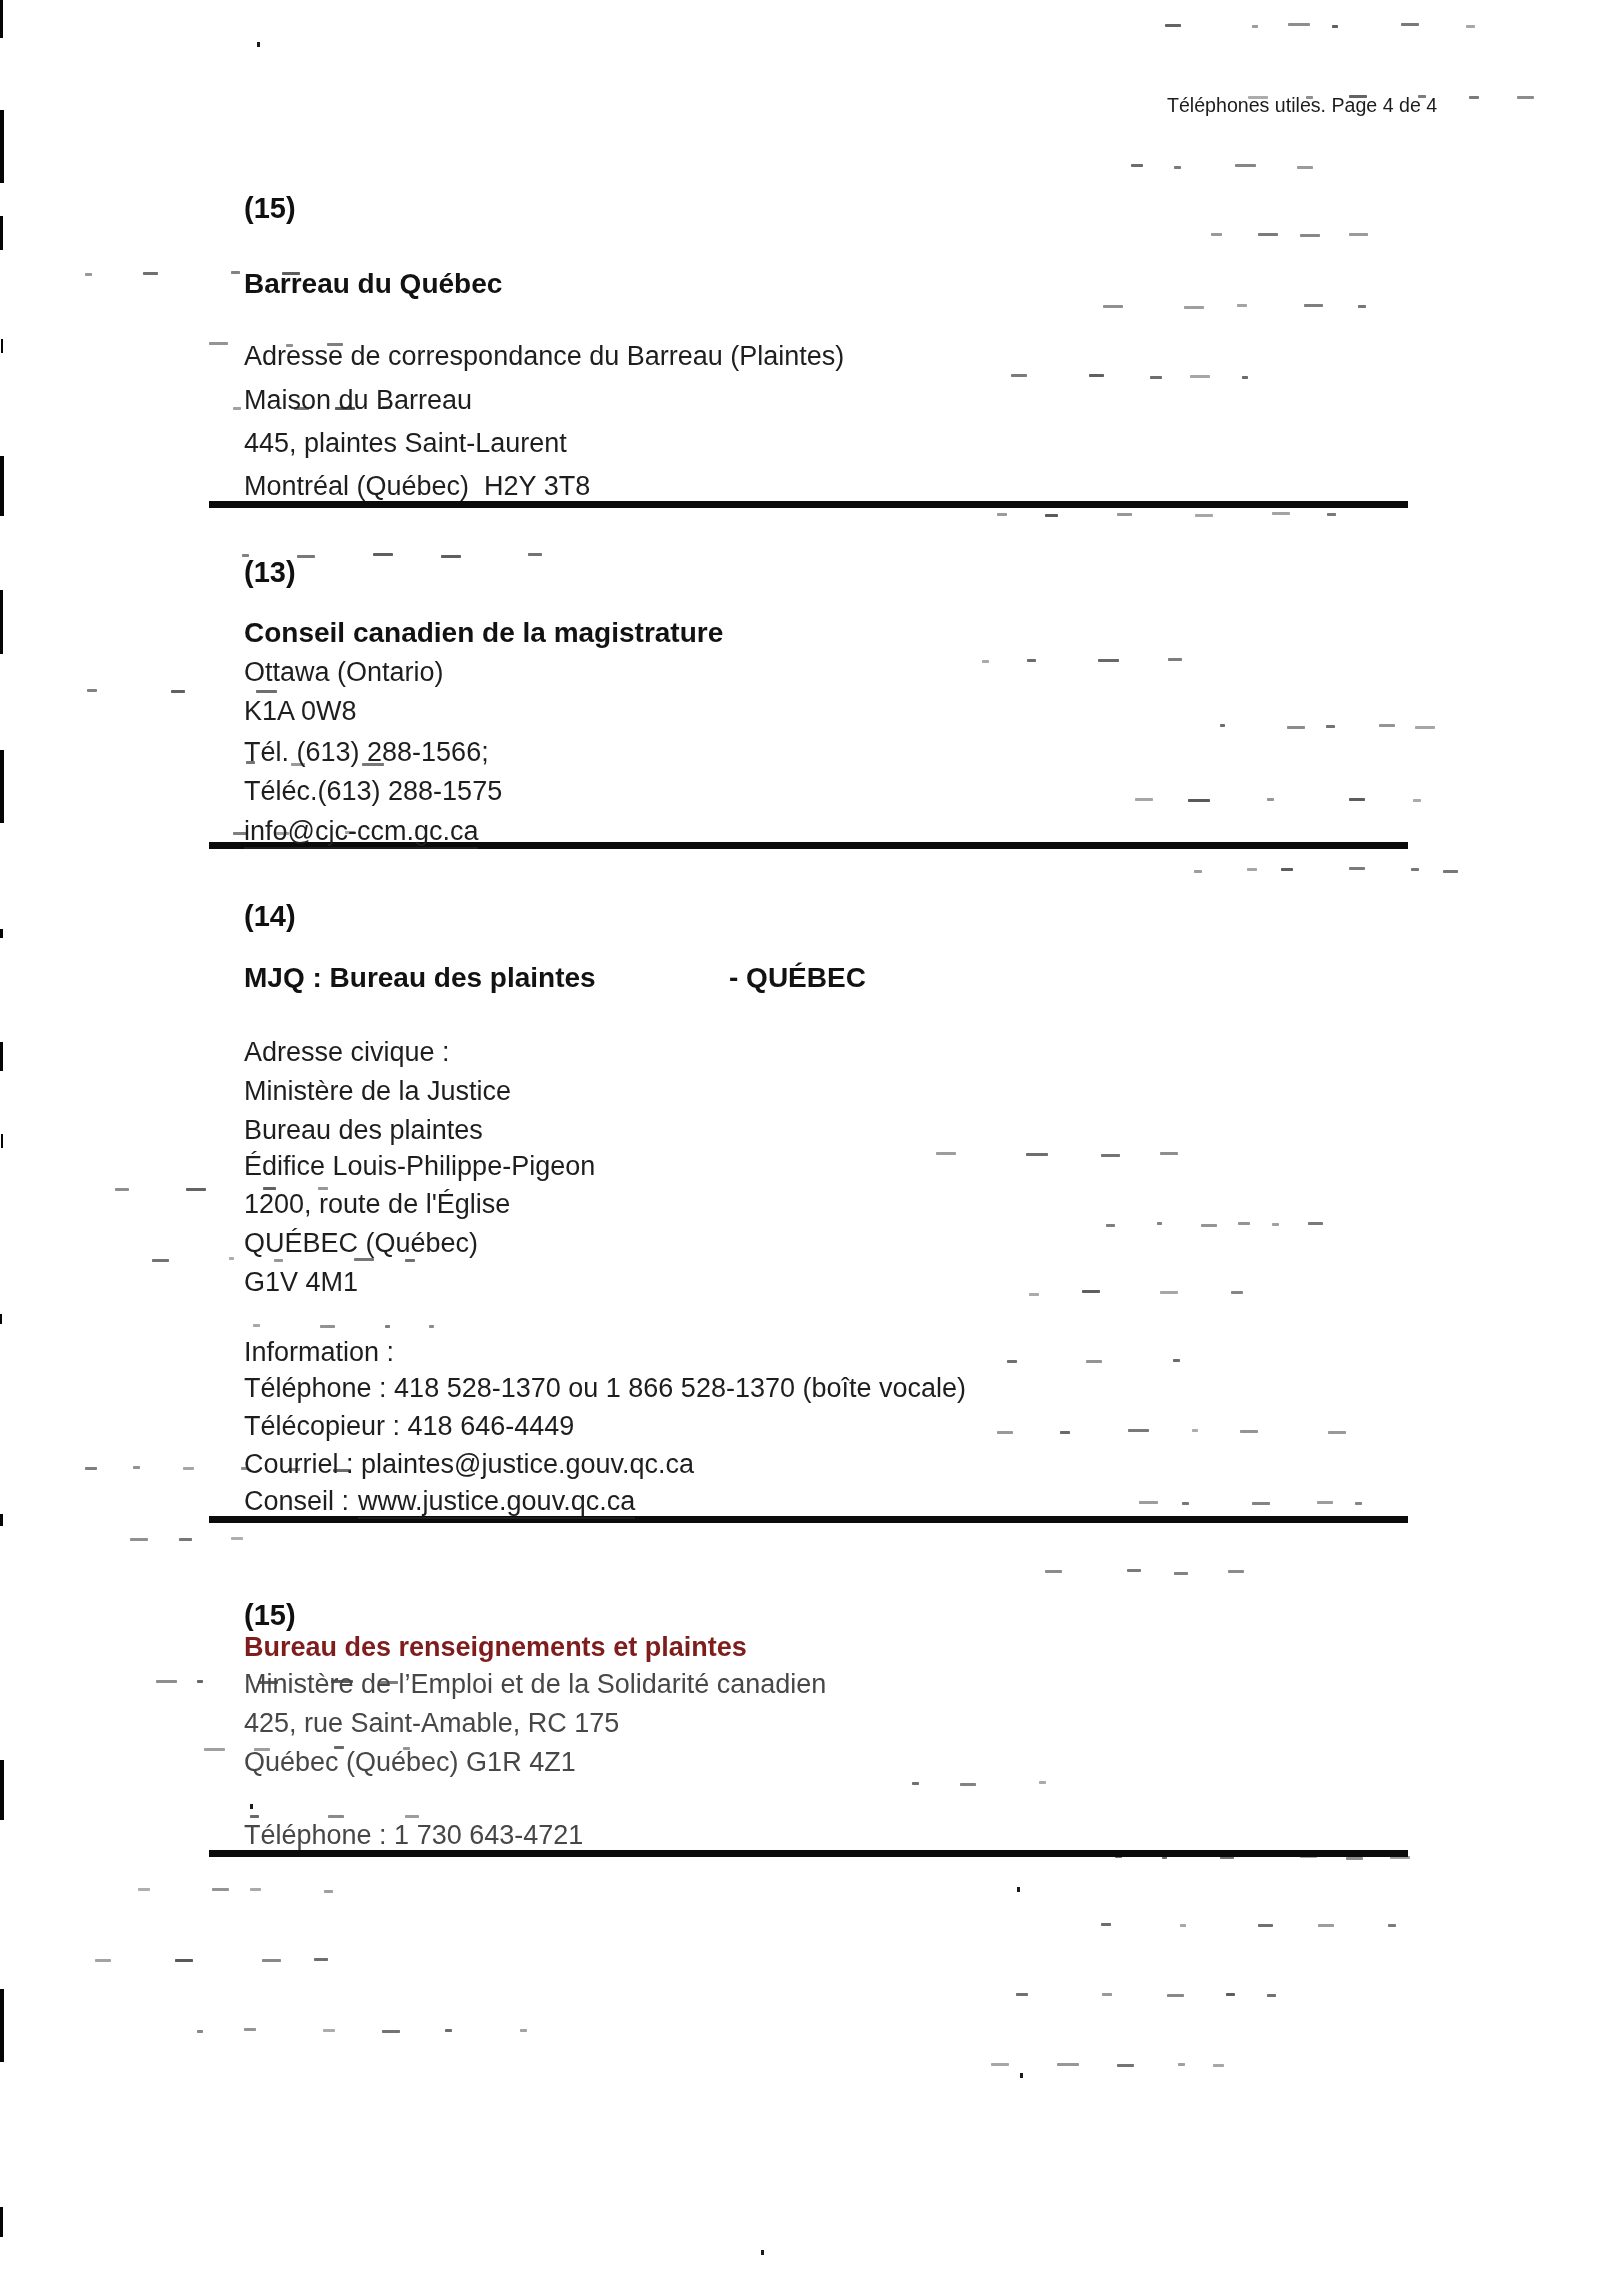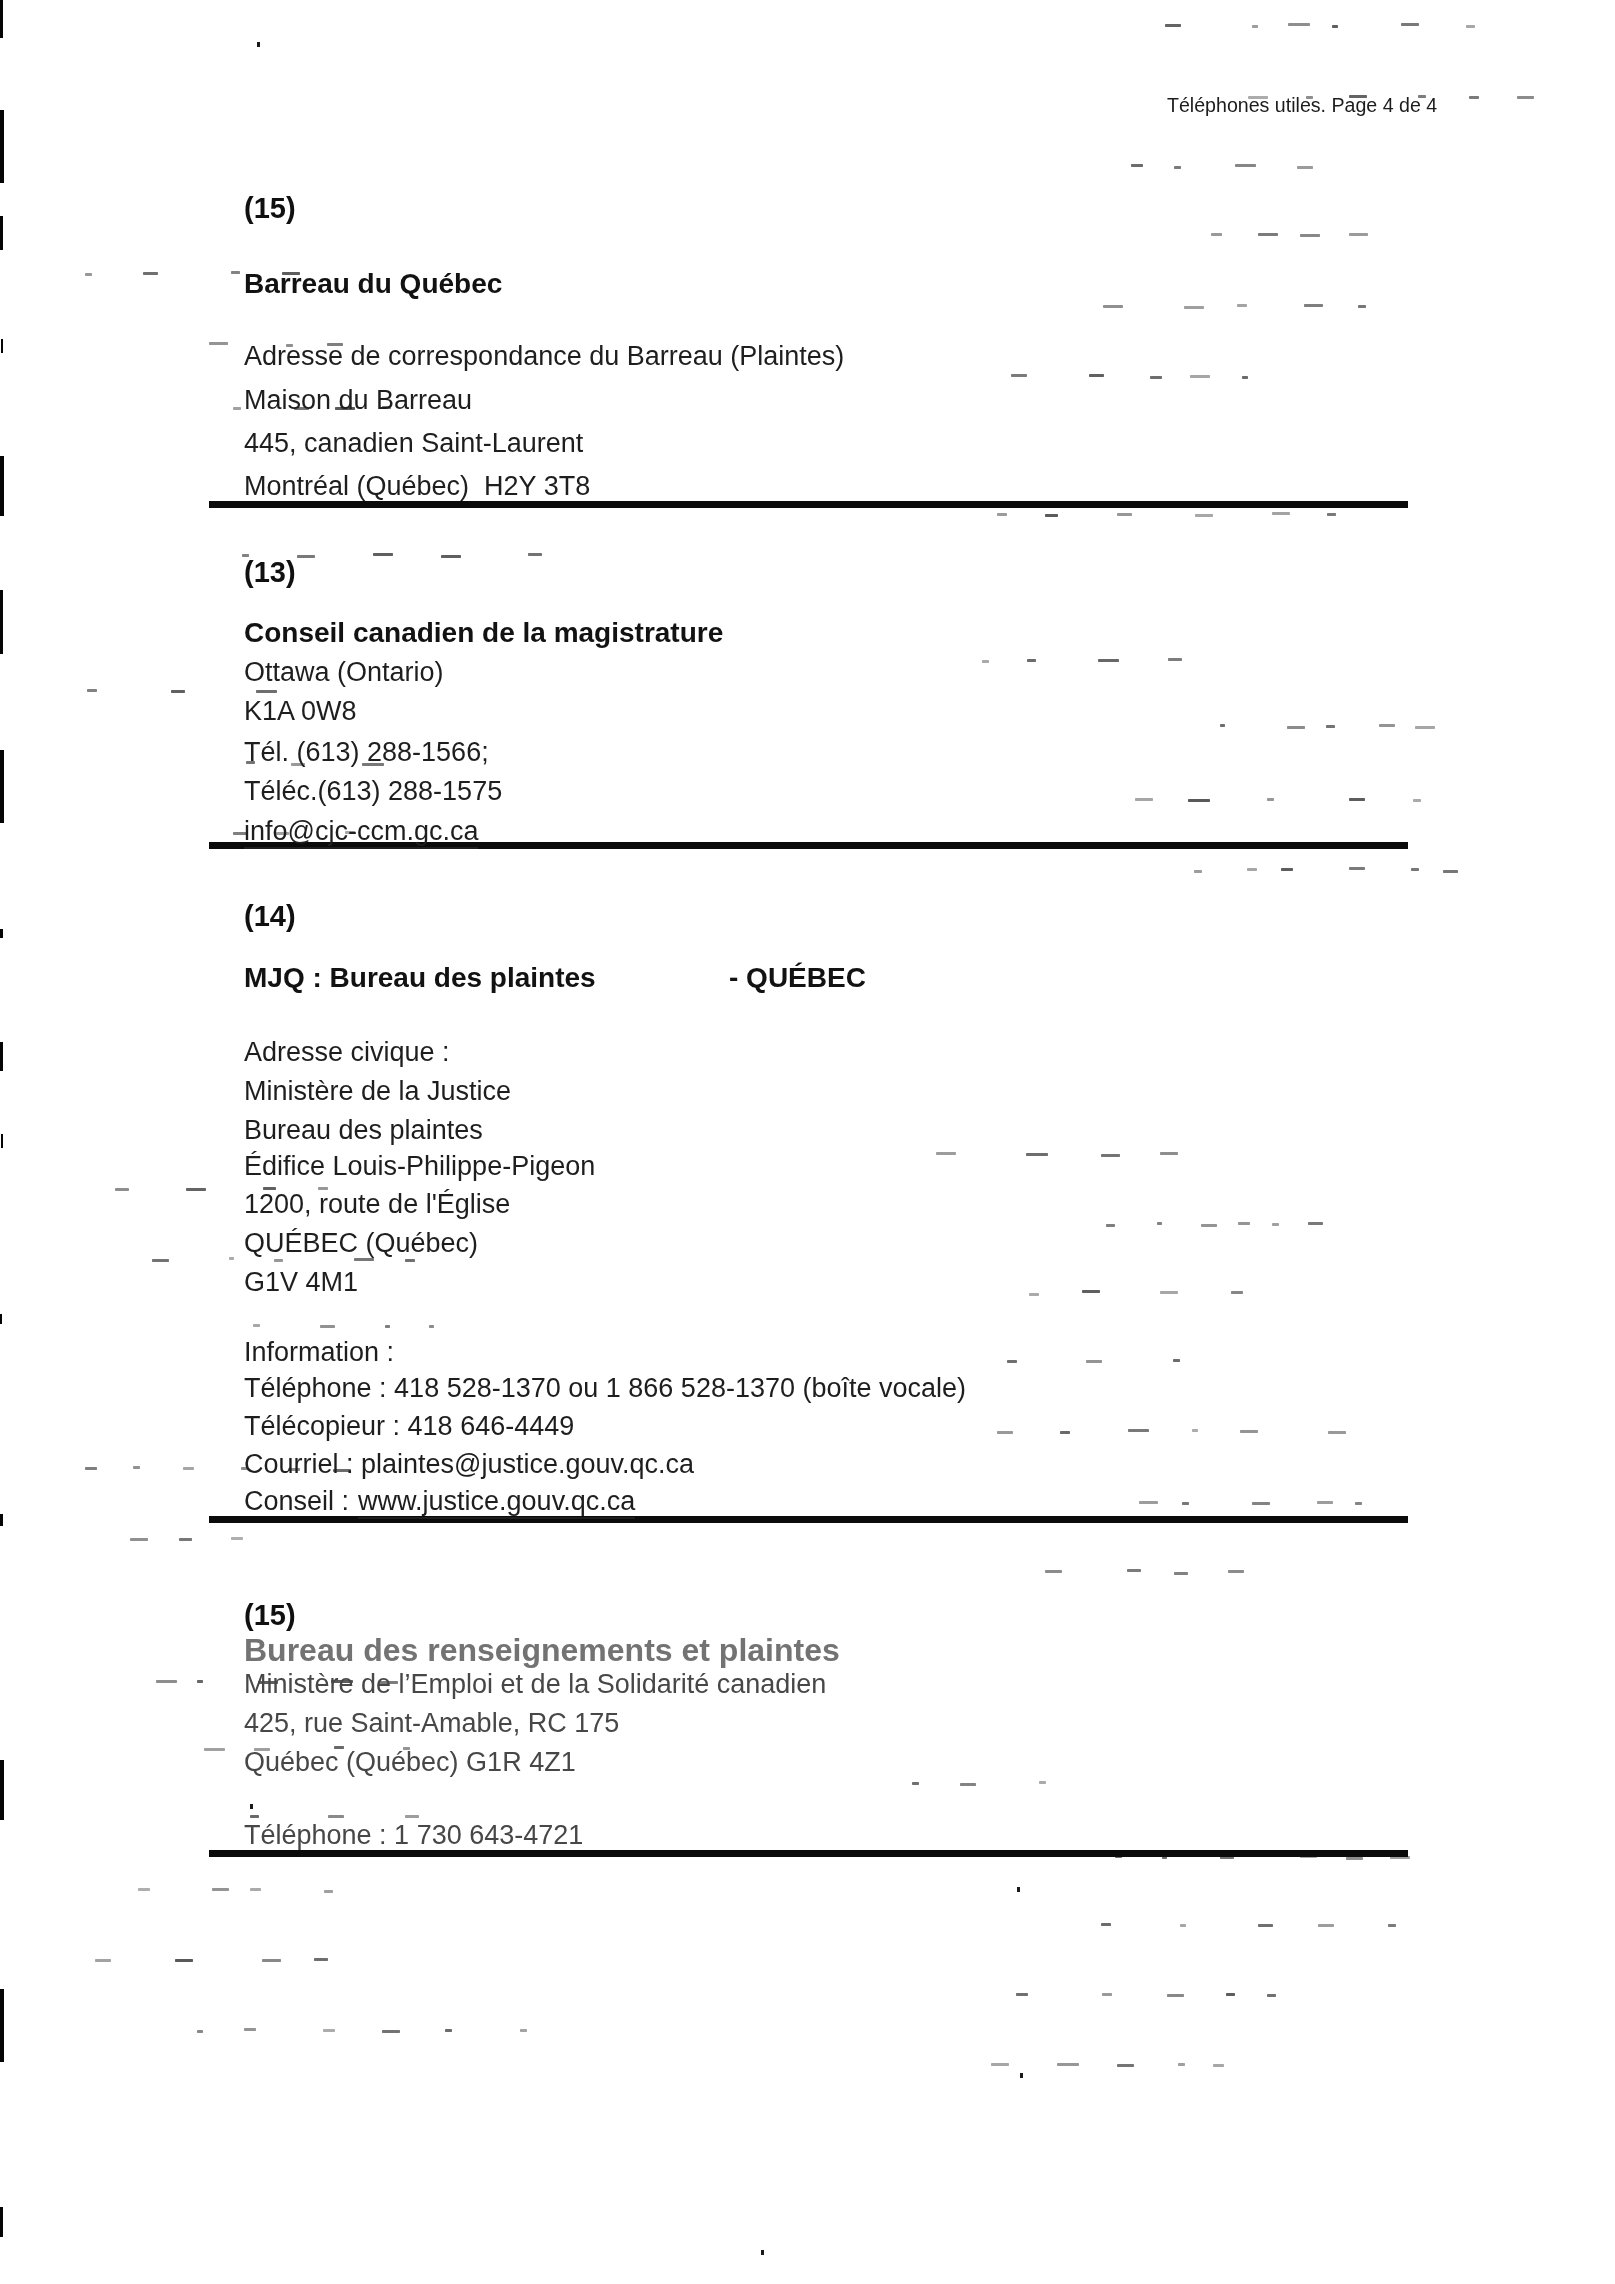--- a/index.html
+++ b/index.html
@@ -27,21 +27,21 @@
   .hdr {
     position: absolute;
     top: 94px;
     left: 1167px;
     font-size: 19.6px;
     color: #1c1c1c;
     z-index: 3;
     white-space: pre;
   }
   .faded      { color: #474747; }
-  .faded-bold { color: #737373; font-weight: 700; font-size: 32px; }
+  .faded-bold { color: #7f1d1d; font-weight: 700; font-size: 27px; }
   .u {
     border-bottom: 2px solid currentColor;
     padding-bottom: 1.3px;
   }
   .url-gap { margin-left: 9px; }
   .rule {
     position: absolute;
     left: 209px;
     width: 1199px;
     height: 6.5px;
@@ -73,21 +73,21 @@
 
 <div class="page">
 
   <div class="hdr">Téléphones utiles. Page 4 de 4</div>
 
   <div>
     <div class="line num" style="top:193px">(15)</div>
     <div class="line bold" style="top:269px">Barreau du Québec</div>
     <div class="line" style="top:342px">Adresse de correspondance du Barreau (Plaintes)</div>
     <div class="line" style="top:386px">Maison du Barreau</div>
-    <div class="line" style="top:429px">445, canadien Saint-Laurent</div>
+    <div class="line" style="top:429px">445, plaintes Saint-Laurent</div>
     <div class="line" style="top:472px">Montréal (Québec)&nbsp; H2Y 3T8</div>
     <div class="rule" style="top:501px"></div>
   </div>
 
   <div>
     <div class="line num" style="top:557px">(13)</div>
     <div class="line bold" style="top:618px">Conseil canadien de la magistrature</div>
     <div class="line" style="top:658px">Ottawa (Ontario)</div>
     <div class="line" style="top:697px">K1A 0W8</div>
     <div class="line" style="top:738px">Tél. (613) 288-1566;</div>

